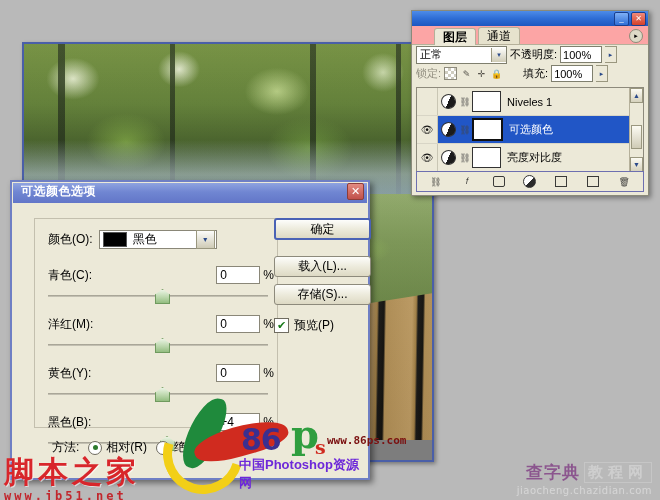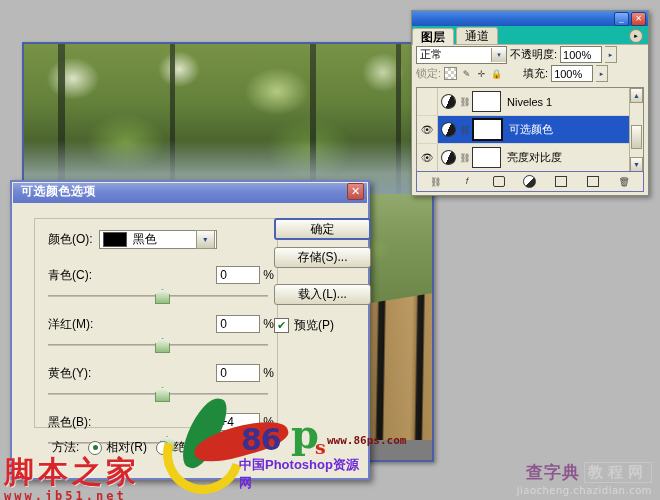--- a/index.html
+++ b/index.html
@@ -96,22 +96,22 @@
     font-size:11px;color:#000;
   }
   .pal-title{
     height:15px;background:linear-gradient(180deg,#4e8ce8 0%,#2f6ed6 48%,#1d57c0 100%);
     display:flex;align-items:center;justify-content:flex-end;padding:0 2px;gap:2px;
   }
   .tbtn{width:13px;height:12px;border:1px solid #1a3f8f;border-radius:2px;
     display:flex;align-items:center;justify-content:center;font-size:8px;color:#fff;line-height:1;}
   .tbtn.min{background:linear-gradient(180deg,#7fb0f5,#2f6ed6);}
   .tbtn.cls{background:linear-gradient(180deg,#f08a7a,#d2402a);font-weight:bold;}
-  .pal-tabs{height:18px;background:#14b8a6;display:flex;align-items:flex-end;
-    padding-left:0;border-bottom:1px solid #b5b09a;position:relative;}
+  .pal-tabs{height:18px;background:#fca5a5;display:flex;align-items:flex-end;
+    padding-left:22px;border-bottom:1px solid #b5b09a;position:relative;}
   .ptab{
     font-size:12px;padding:1px 8px 1px;background:#e6e2cd;border:1px solid #b5b09a;
     border-bottom:none;border-radius:3px 3px 0 0;margin-right:2px;line-height:14px;
   }
   .ptab.active{background:#ece9d8;font-weight:bold;position:relative;top:1px;}
   .pal-menu{position:absolute;right:5px;top:3px;width:12px;height:12px;border-radius:50%;
     background:#ddd9c6;border:1px solid #8e8a77;display:flex;align-items:center;justify-content:center;
     font-size:7px;}
   .pal-row{display:flex;align-items:center;height:19px;padding:0 4px;gap:3px;}
   .lbl{font-size:11px;white-space:nowrap;}
@@ -464,22 +464,22 @@
             </div>
           </div>
           <div class="track">
             <div class="line"></div>
             <div class="knob" style="left:52%;"></div>
           </div>
         </div>
 
         <div class="btns">
           <div class="btn def">确定</div>
+          <div class="btn gap">载入(L)...</div>
           <div class="btn">存储(S)...</div>
-          <div class="btn gap">载入(L)...</div>
           <div class="cbrow">
             <div class="cb">✔</div>
             <span>预览(P)</span>
           </div>
         </div>
 
         <div class="methodrow">
           <div class="ml">方法:</div>
           <div class="radio">
             <div class="rdot">

